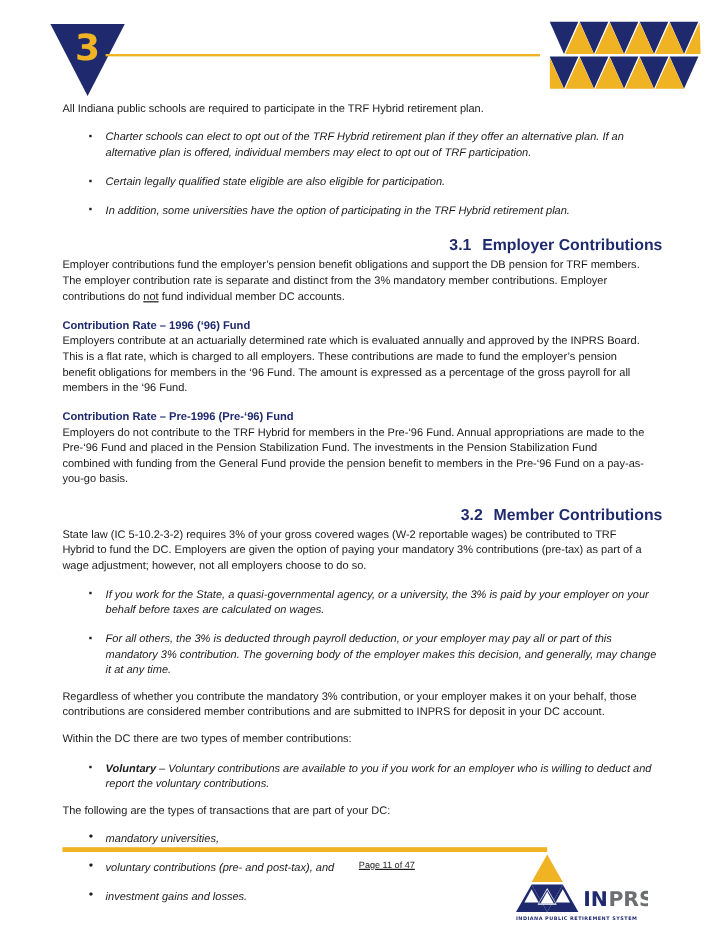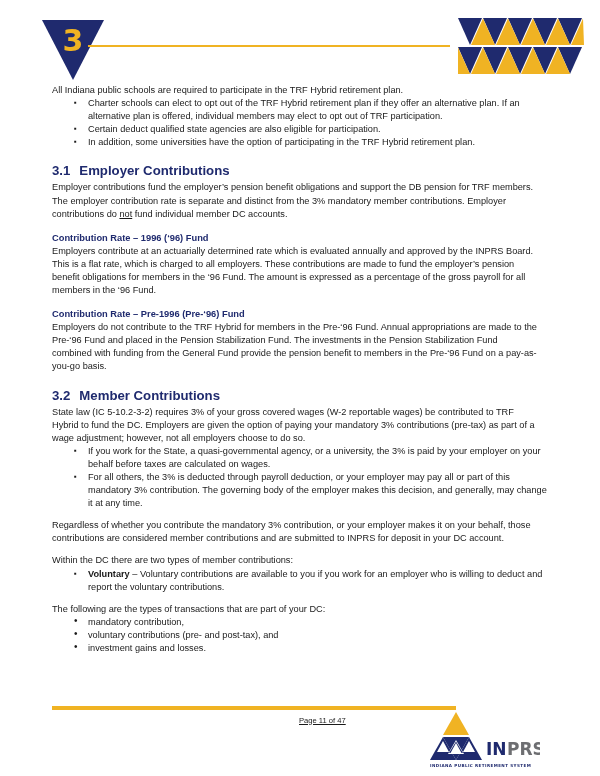--- a/index.html
+++ b/index.html
@@ -106,41 +106,43 @@
     text-align: left;
   }
   p.spaced { margin-top: 9px; }
 
   h2.section {
     font-size: 13.2px;
     font-weight: bold;
     color: #1f2a6e;
     margin: 14px 0 2px 0;
     line-height: 16px;
+    text-align: right;
   }
   h2.section .num { margin-right: 9px; }
 
   h3.sub {
     font-size: 9.3px;
     font-weight: bold;
     color: #1f2a6e;
     margin: 11px 0 1px 0;
     line-height: 12px;
   }
 
   ul.bul {
     margin: 0;
     padding: 0;
     list-style: none;
   }
   ul.bul > li {
     position: relative;
     padding-left: 36px;
-    margin: 0 0 0 0;
+    margin: 11px 0 0 0;
     line-height: 13.1px;
+    font-style: italic;
   }
   ul.bul > li::before {
     content: "\25AA";
     position: absolute;
     left: 22px;
     top: -1px;
     font-size: 8px;
     color: #1a1a1a;
   }
   ul.bul.round > li::before {
@@ -244,21 +246,21 @@
       </svg>
     </div>
   </div>
 
   <div class="content">
 
     <p class="body">All Indiana public schools are required to participate in the TRF Hybrid retirement plan.</p>
 
     <ul class="bul">
       <li>Charter schools can elect to opt out of the TRF Hybrid retirement plan if they offer an alternative plan. If an alternative plan is offered, individual members may elect to opt out of TRF participation.</li>
-      <li>Certain deduct qualified state agencies are also eligible for participation.</li>
+      <li>Certain legally qualified state eligible are also eligible for participation.</li>
       <li>In addition, some universities have the option of participating in the TRF Hybrid retirement plan.</li>
     </ul>
 
     <h2 class="section">
       <span class="num">3.1</span><span>Employer Contributions</span>
     </h2>
 
     <p class="body"><span>Employer contributions fund the employer’s pension benefit obligations and support the DB pension for TRF members. The employer contribution rate is separate and distinct from the 3% mandatory member contributions. Employer contributions do </span><u class="und">not</u><span> fund individual member DC accounts.</span></p>
 
     <h3 class="sub">Contribution Rate – 1996 (‘96) Fund</h3>
@@ -282,21 +284,21 @@
 
     <p class="body spaced">Within the DC there are two types of member contributions:</p>
 
     <ul class="bul">
       <li><b class="bd">Voluntary</b><span> – Voluntary contributions are available to you if you work for an employer who is willing to deduct and report the voluntary contributions.</span></li>
     </ul>
 
     <p class="body spaced">The following are the types of transactions that are part of your DC:</p>
 
     <ul class="bul round">
-      <li>mandatory contribution,</li>
+      <li>mandatory universities,</li>
       <li>voluntary contributions (pre- and post-tax), and</li>
       <li>investment gains and losses.</li>
     </ul>
   </div>
 
   <div class="footer">
     <div class="footer-rule"></div>
     <div class="footer-body">
       <div class="footer-page">Page 11 of 47</div>
 

